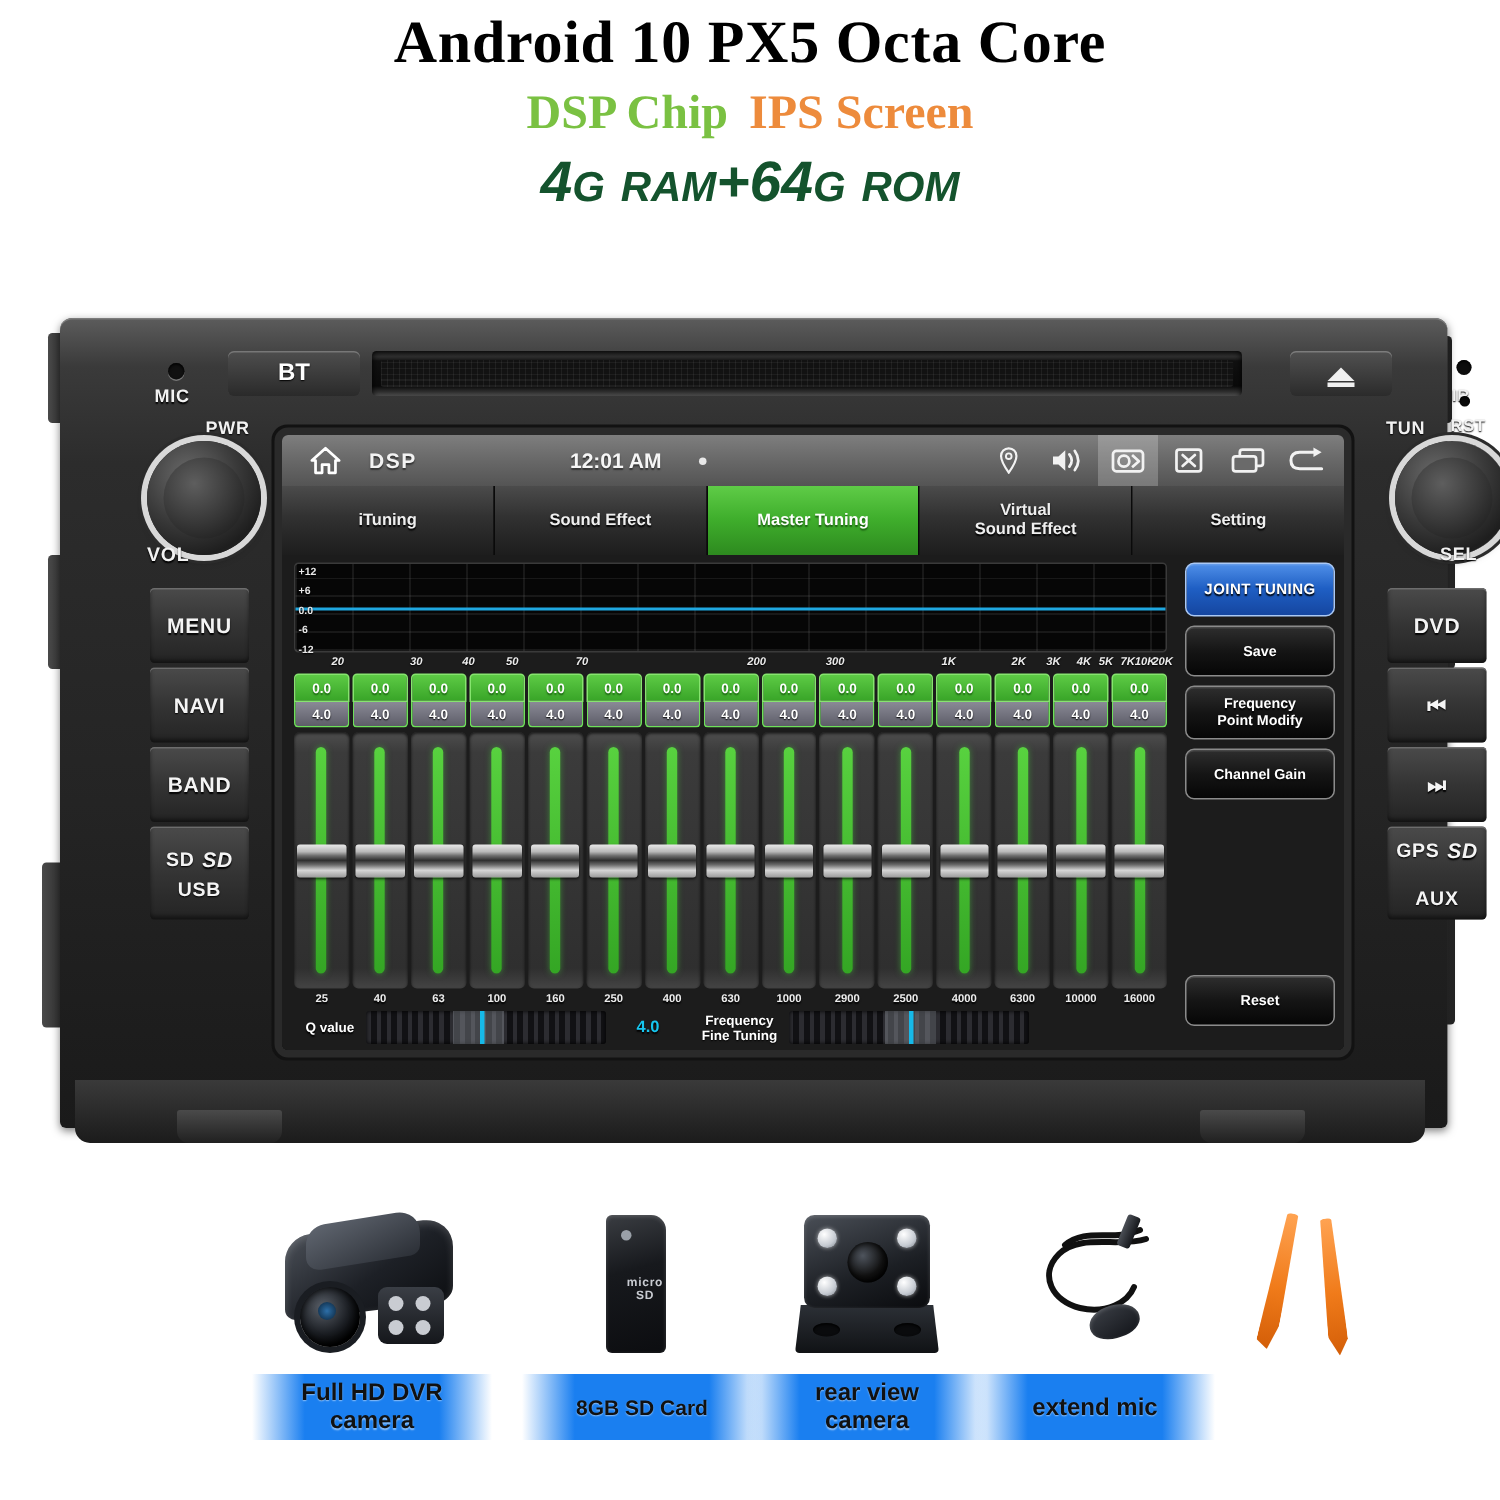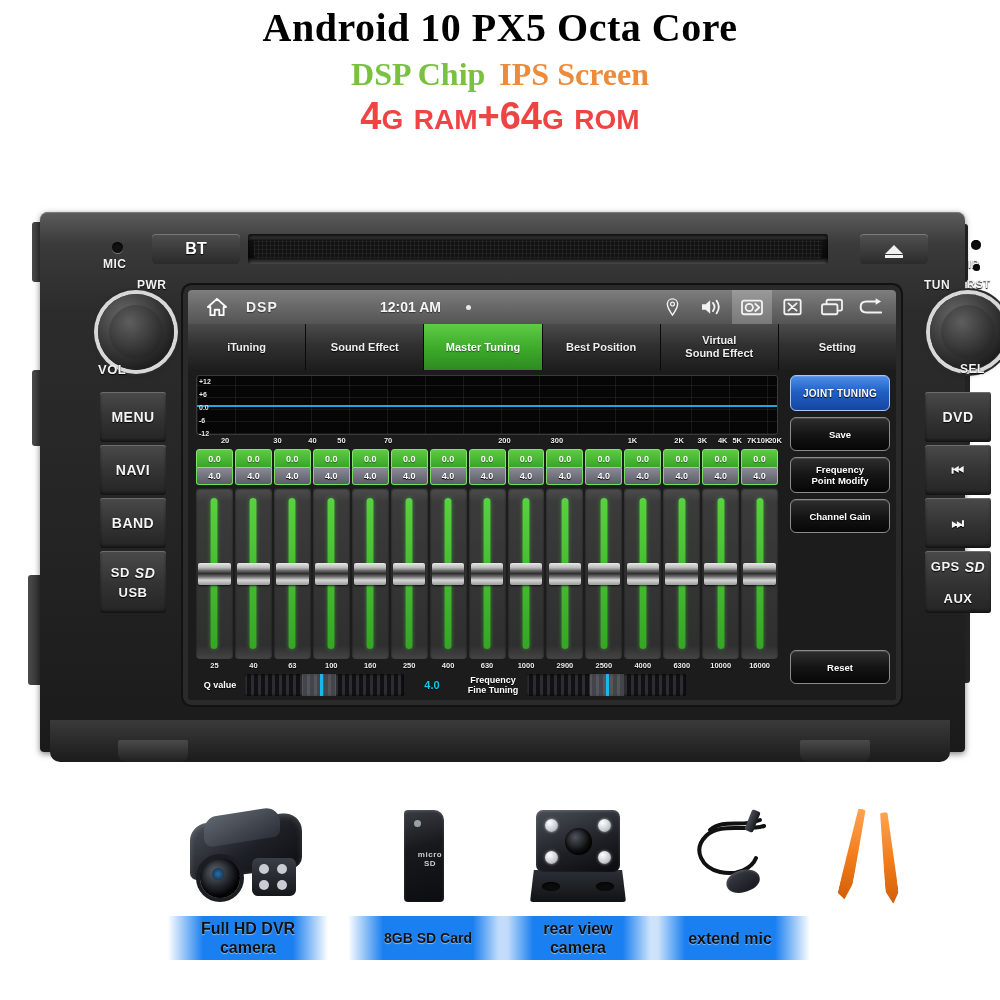--- a/index.html
+++ b/index.html
@@ -18,22 +18,22 @@
     font-size: 40px; font-weight: bold; color: #000;
     letter-spacing: 0.5px; line-height: 48px;
   }
   .hdr-line2 {
     font-family: "Liberation Serif", serif;
     font-size: 32px; font-weight: bold; line-height: 44px;
   }
   .hdr-dsp { color: #7AC142; }
   .hdr-ips { color: #ED8B3C; margin-left: 14px; }
   .hdr-line3 {
-    font-size: 38px; font-weight: bold; color: #ef4444;
-    line-height: 40px; letter-spacing: 0px;
+    font-size: 38px; font-weight: bold; color: #14532d;
+    line-height: 52px; letter-spacing: 0px; font-style: italic;
   }
   .hdr-line3 .sm { font-size: 28px; }
 
   
   .unit-wrap { position: absolute; left: 0; top: 200px; width: 1000px; height: 580px; }
 
   .unit-body {
     position: absolute; left: 40px; top: 12px; width: 925px; height: 540px;
     background: linear-gradient(180deg,#5c5c5c 0%,#3a3a3a 6%,#2c2c2c 18%,#242424 60%,#1a1a1a 100%);
     border-radius: 8px 8px 4px 4px;
@@ -197,21 +197,21 @@
       repeating-linear-gradient(90deg, rgba(120,120,120,.16) 0 1px, transparent 1px 38px),
       repeating-linear-gradient(0deg, rgba(120,120,120,.16) 0 1px, transparent 1px 12px);
   }
   .graph-line { position: absolute; left: 0; right: 0; top: 29px; height: 2px; background: #1fa7e0; }
   .db-axis { position: absolute; left: 2px; top: 2px; width: 26px; height: 58px; }
   .db-lbl { position: absolute; left: 0; font-size: 7px; font-weight: bold; color: #e8e8e8;
     text-shadow: 0 1px 1px #000; }
 
   .freq-top { position: absolute; left: 8px; top: 66px; width: 582px; height: 12px; }
   .freq-top span { position: absolute; font-size: 7.5px; font-weight: bold; color: #ececec;
-    text-shadow: 0 1px 1px #000; transform: translateX(-50%); }
+    text-shadow: 0 1px 1px #000; transform: translateX(-50%); font-style: italic; }
 
   
   .bands { position: absolute; left: 8px; top: 79px; width: 582px; height: 210px;
     display: flex; gap: 2px; }
   .band { flex: 1; display: flex; flex-direction: column; align-items: center; }
   .band-gain {
     width: 100%; height: 19px; background: linear-gradient(180deg,#5dcb45,#39a528);
     border: 1px solid #86e46e; border-radius: 3px 3px 0 0;
     display: flex; align-items: center; justify-content: center;
     font-size: 9px; font-weight: bold; color: #fff; text-shadow: 0 1px 1px #1c6612;
@@ -496,21 +496,20 @@
               <path d="M18 1.5 L18 8.5 L24 5 Z" fill="#f2f2f2"></path>
             </svg>
           </div>
         </div>
       </div>
 
       <div class="tabbar">
         <div class="tab">iTuning</div>
         <div class="tab">Sound Effect</div>
         <div class="tab active">Master Tuning</div>
-        <div class="tab">Best Position</div>
         <div class="tab">
           <span>Virtual<br>Sound Effect</span>
         </div>
         <div class="tab">Setting</div>
       </div>
 
       <div class="eq-area">
         <div class="eq-left">
 
           <div class="graph">

